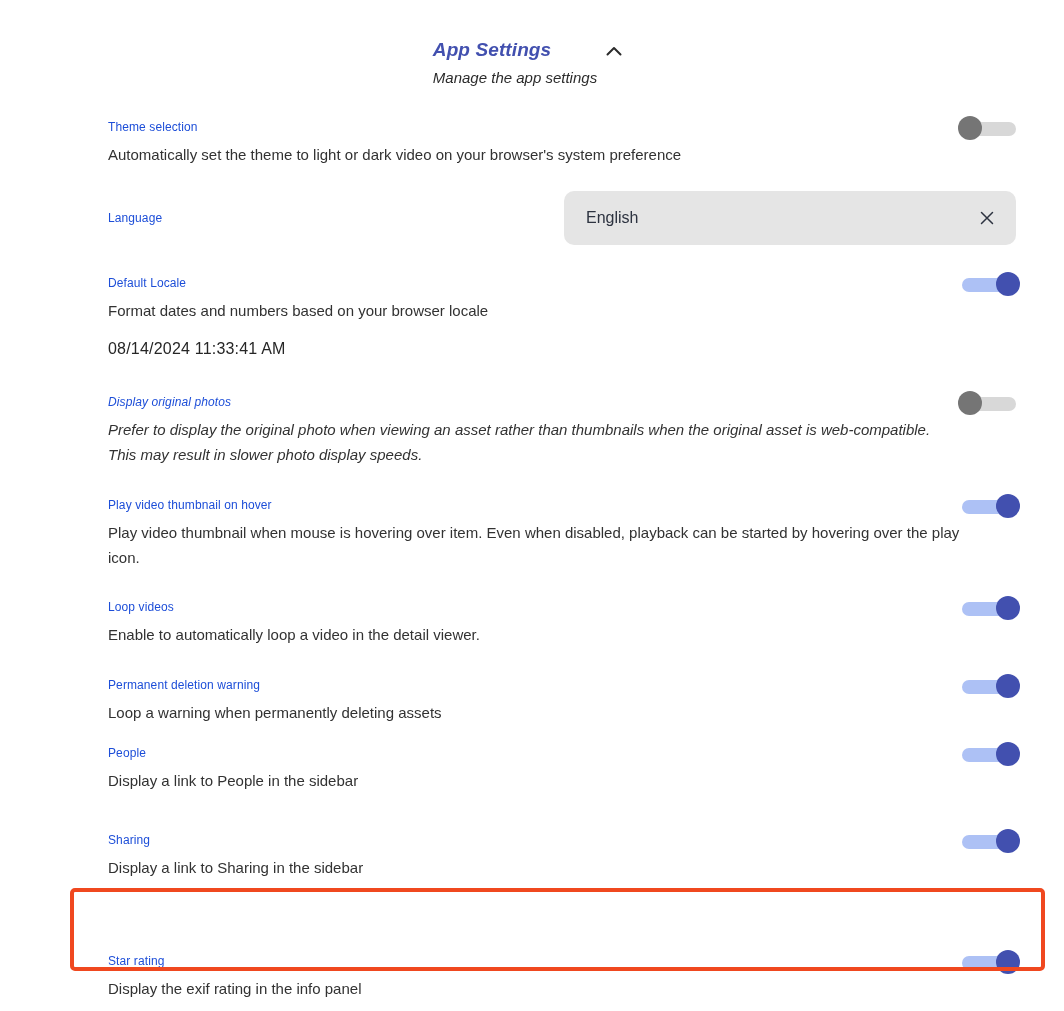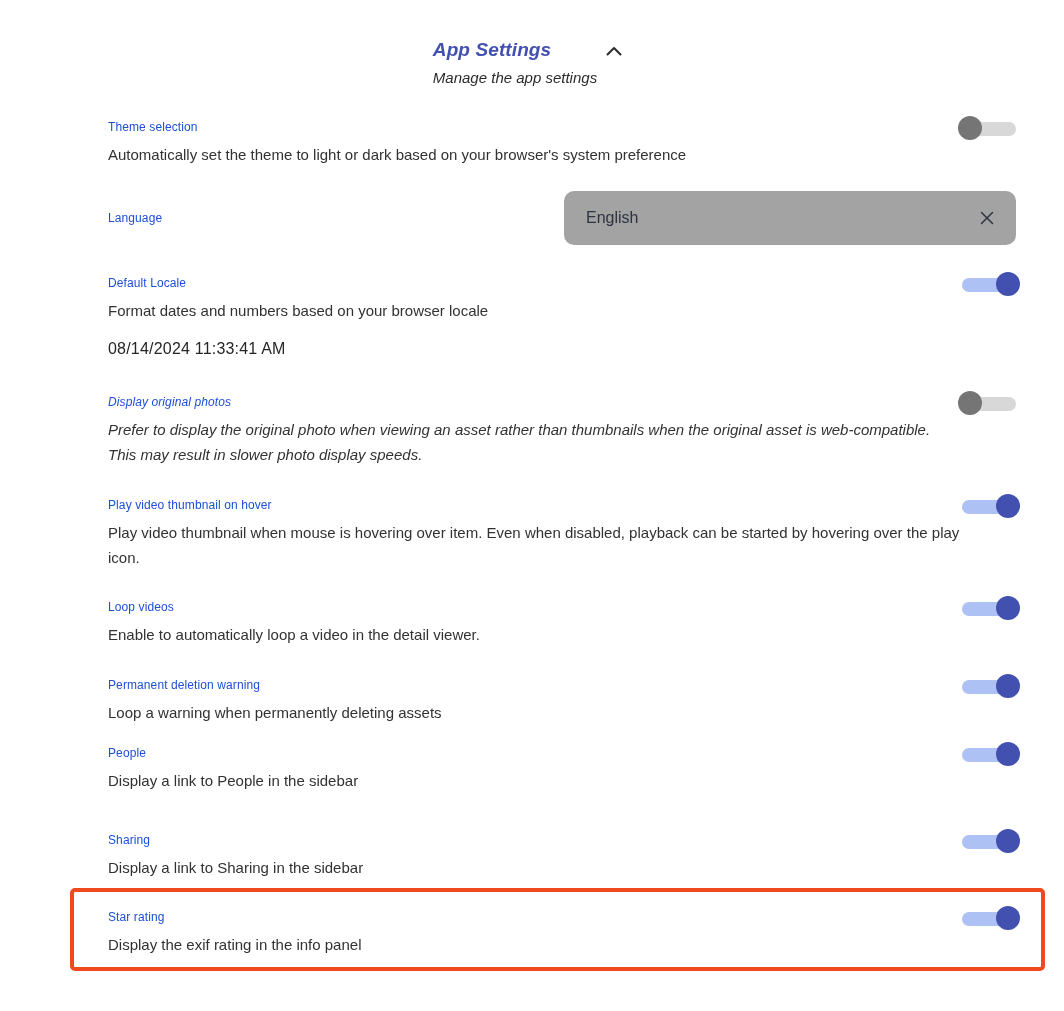--- a/index.html
+++ b/index.html
@@ -124,21 +124,21 @@
   .toggle.on .track { background: #adc1f5; }
   .toggle.on .knob  { background: #4250af; right: -4px; }
   .toggle.off .track { background: #d8d8d8; }
   .toggle.off .knob  { background: #757575; left: -4px; }
 
   
   .lang-select {
     position: relative;
     width: 452px;
     height: 54px;
-    background: #a3a3a3;
+    background: #e5e5e5;
     border-radius: 10px;
     display: flex;
     align-items: center;
     padding: 0 18px 0 22px;
     cursor: pointer;
     border: none;
     flex: 0 0 452px;
   }
   .lang-value {
     font-size: 16px;
@@ -170,21 +170,21 @@
   
   .r0 { position: absolute; top: 0px;   left: 0; width: 908px; }
   .r1 { position: absolute; top: 75px;  left: 0; width: 908px; align-items: center; gap: 24px; }
   .r2 { position: absolute; top: 156px; left: 0; width: 908px; }
   .r3 { position: absolute; top: 275px; left: 0; width: 908px; font-style: italic; }
   .r4 { position: absolute; top: 378px; left: 0; width: 908px; }
   .r5 { position: absolute; top: 480px; left: 0; width: 908px; }
   .r6 { position: absolute; top: 558px; left: 0; width: 908px; }
   .r7 { position: absolute; top: 626px; left: 0; width: 908px; }
   .r8 { position: absolute; top: 713px; left: 0; width: 908px; }
-  .r9 { position: absolute; top: 790px; left: 0; width: 908px; }
+  .r9 { position: absolute; top: 834px; left: 0; width: 908px; }
 
   .w-narrow { max-width: 846px; }
 </style>
 </head>
 <body>
 
 <div class="page">
 
   <div class="section-header">
     <div class="header-text">
@@ -198,21 +198,21 @@
         </svg>
       </span>
     </button>
   </div>
 
   <div class="settings-list">
 
     <div class="setting-row r0">
       <div class="texts">
         <div class="setting-label">Theme selection</div>
-        <div class="setting-desc">Automatically set the theme to light or dark based on your browser's system preference</div>
+        <div class="setting-desc">Automatically set the theme to light or dark video on your browser's system preference</div>
       </div>
       <button class="toggle off">
         <span class="track"></span>
         <span class="knob"></span>
       </button>
     </div>
 
     <div class="setting-row r1">
       <div class="texts">
         <div class="setting-label">Language</div>

